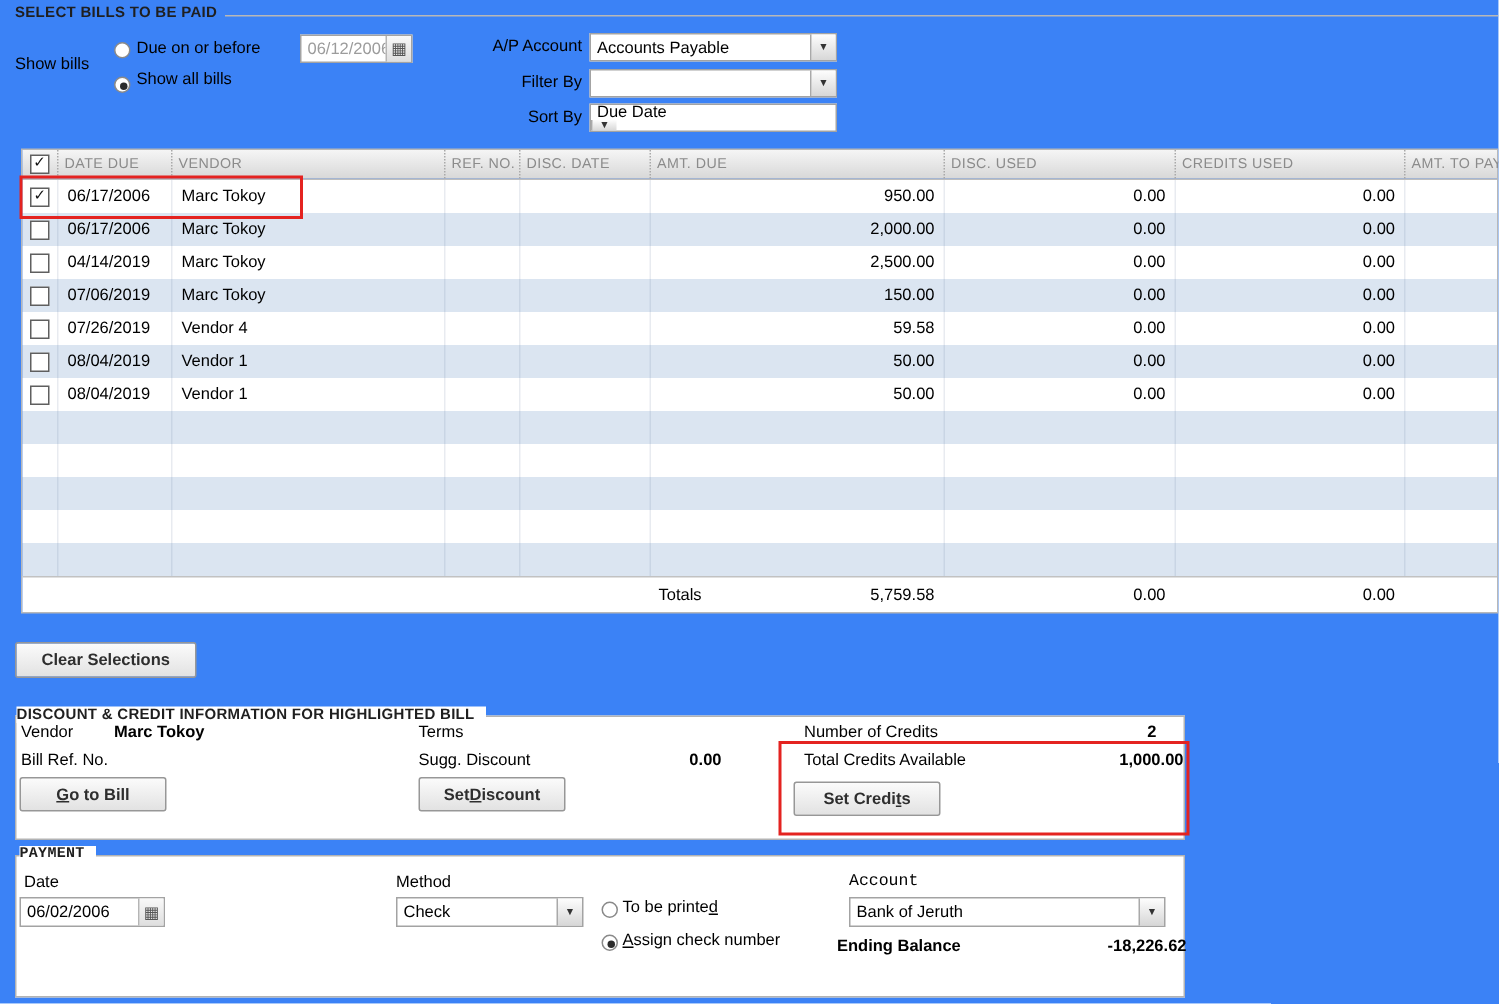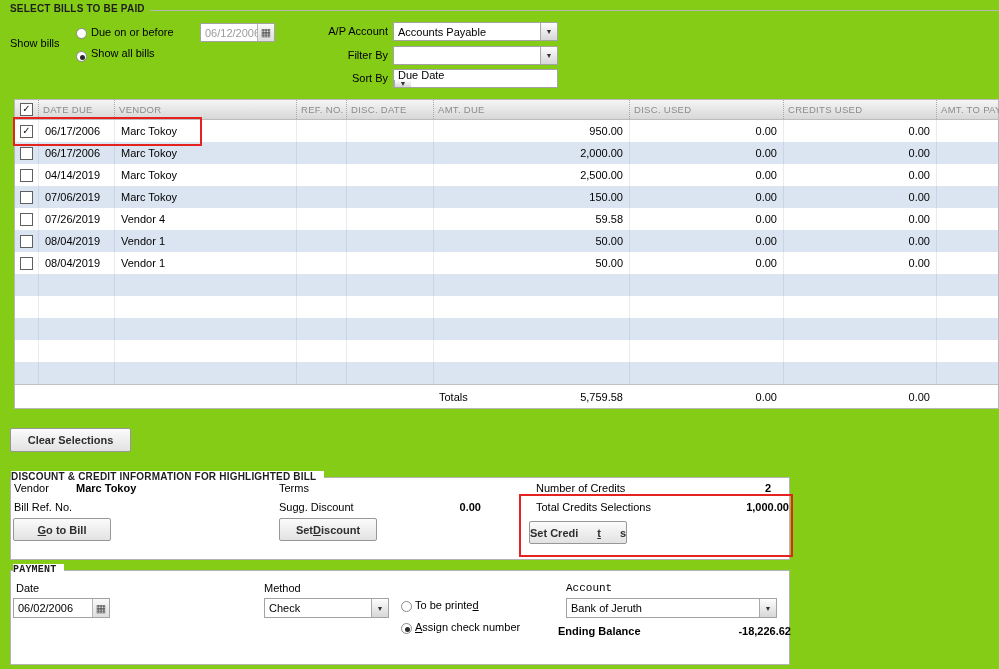--- a/index.html
+++ b/index.html
@@ -1,17 +1,17 @@
 <!DOCTYPE html>
 <html><head>
 <meta charset="utf-8">
 <style>
   html,body { margin:0; padding:0; background:#fff; }
   .stage {
-    position:relative; width:999px; height:669px; background:#84cc16;
+    position:relative; width:999px; height:669px; background:#3b82f6;
     font-family:"Liberation Sans", sans-serif; font-size:11px; color:#000;
     overflow:hidden;
   }
   .abs { position:absolute; }
   .sec-title { font-size:10px; font-weight:bold; color:#1f1f1f; letter-spacing:.2px; white-space:nowrap; }
   .lbl { white-space:nowrap; }
   .lbl-r { text-align:right; white-space:nowrap; }
   .b { font-weight:bold; }
 
   
@@ -300,23 +300,23 @@
     <div class="abs lbl" style="left:268px; top:23px;">Sugg. Discount</div>
     <div class="abs lbl-r b" style="left:390px; top:23px; width:80px;">0.00</div>
     <button class="qbtn" style="left:268px; top:40px; width:98px; height:23px;">
       <span>Set </span>
         <span class="accel">D</span>
         <span>iscount</span>
     </button>
 
     <div class="abs lbl" style="left:525px; top:4px;">Number of Credits</div>
     <div class="abs lbl-r b" style="left:680px; top:4px; width:80px;">2</div>
-    <div class="abs lbl" style="left:525px; top:23px;">Total Credits Selections</div>
+    <div class="abs lbl" style="left:525px; top:23px;">Total Credits Available</div>
     <div class="abs lbl-r b" style="left:660px; top:23px; width:118px;">1,000.00</div>
-    <button class="qbtn" style="left:518px; top:43px; width:98px; height:23px;justify-content:space-between;">
+    <button class="qbtn" style="left:518px; top:43px; width:98px; height:23px;">
       <span>Set Credi</span>
         <span class="accel">t</span>
         <span>s</span>
     </button>
   </div>
 
   <div class="redbox" style="left:519px; top:494px; width:270px; height:59px;"></div>
 
   <div class="grpbox" style="left:10px; top:570px; width:780px; height:95px;">
     <div class="legend sec-title" style="left:2px;font-family:Liberation Mono, monospace;">PAYMENT</div>

